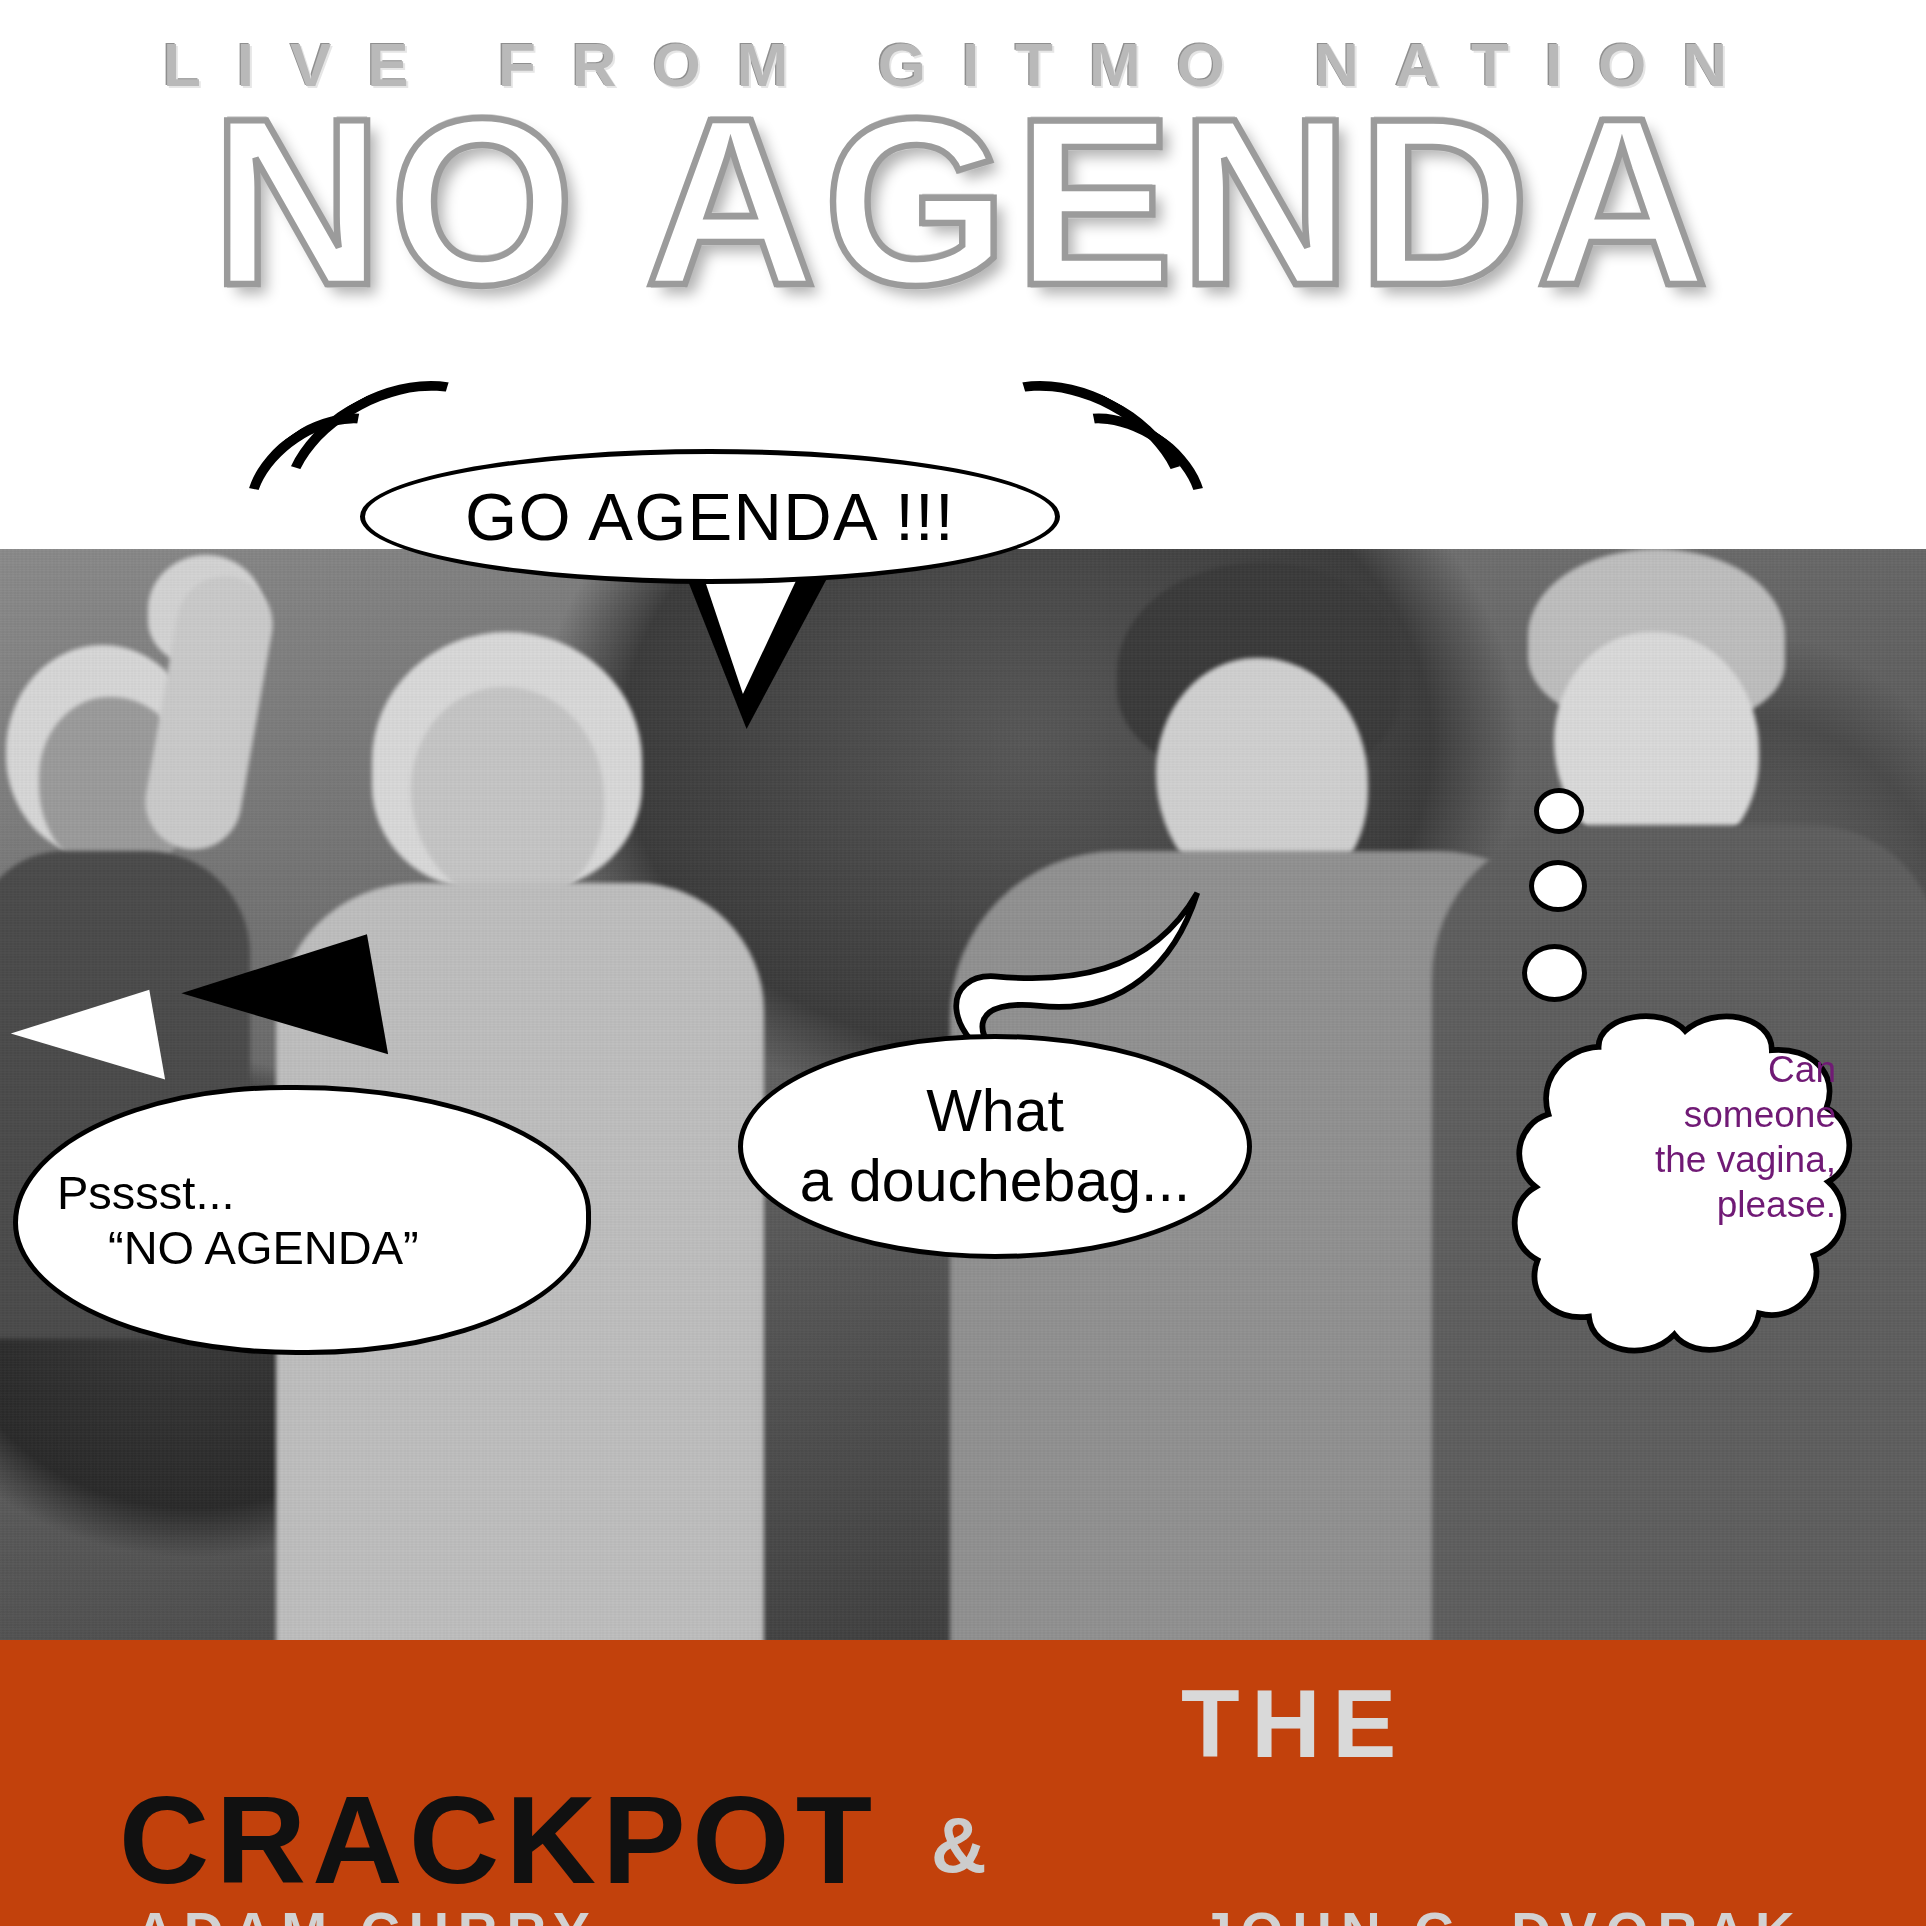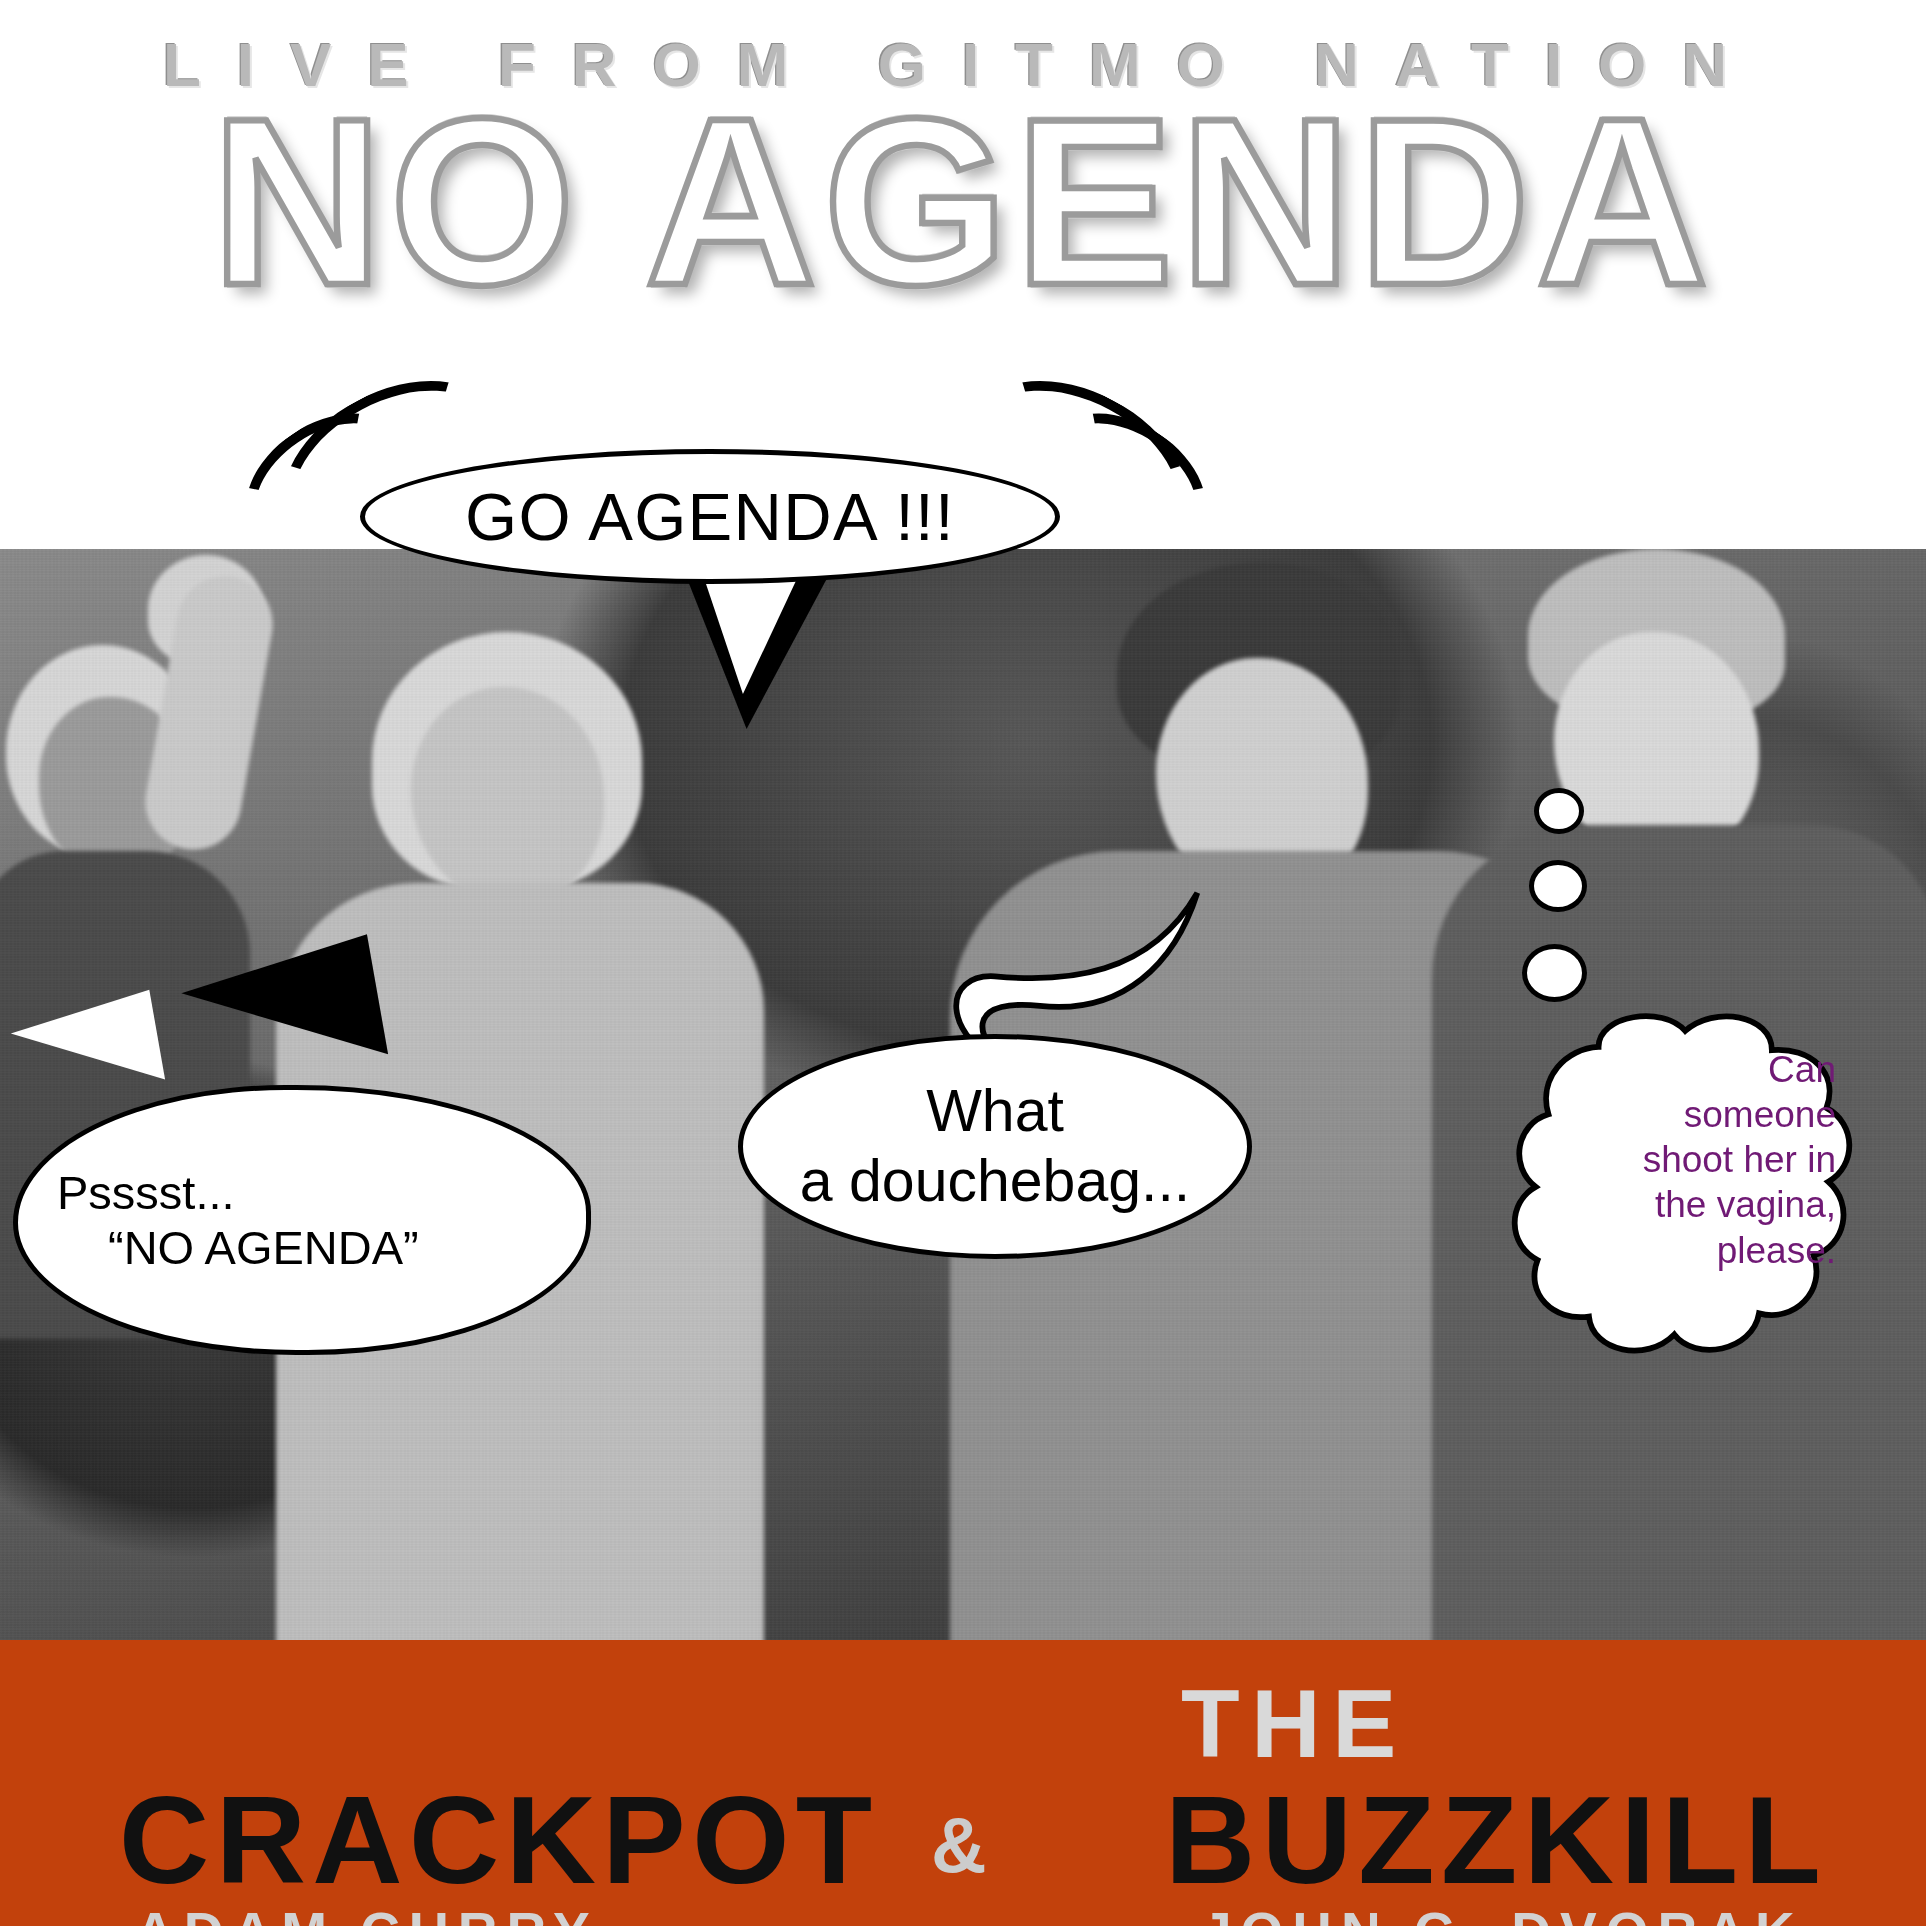--- a/index.html
+++ b/index.html
@@ -409,29 +409,27 @@
       <path d="M150 70 C 150 20, 250 5, 285 45 C 330 5, 420 20, 420 75
                C 480 70, 525 110, 505 165 C 552 190, 552 255, 508 280
                C 548 315, 535 380, 485 395 C 505 450, 455 500, 400 485
                C 390 545, 300 560, 268 518 C 225 562, 140 545, 135 490
                C 80 498, 35 455, 55 402 C 8 378, 8 312, 52 288
                C 10 255, 22 190, 72 175 C 55 118, 100 72, 150 70 Z" fill="#ffffff" stroke="#000000" stroke-width="9"></path>
     </svg>
     <div class="cloud-text">
       <div>Can</div>
       <div>someone</div>
-      <div>shoot her in</div>
       <div>the vagina,</div>
       <div>please.</div>
     </div>
   </div>
 
   <div class="footer">
     <div class="the-word">THE</div>
     <div class="crackpot">CRACKPOT</div>
     <div class="amp">&amp;</div>
-    <div class="buzzkill">BUZZKILL</div>
     <div class="adam">ADAM CURRY</div>
     <div class="john">JOHN C. DVORAK</div>
   </div>
 
 </div>
 
 
 </body></html>

